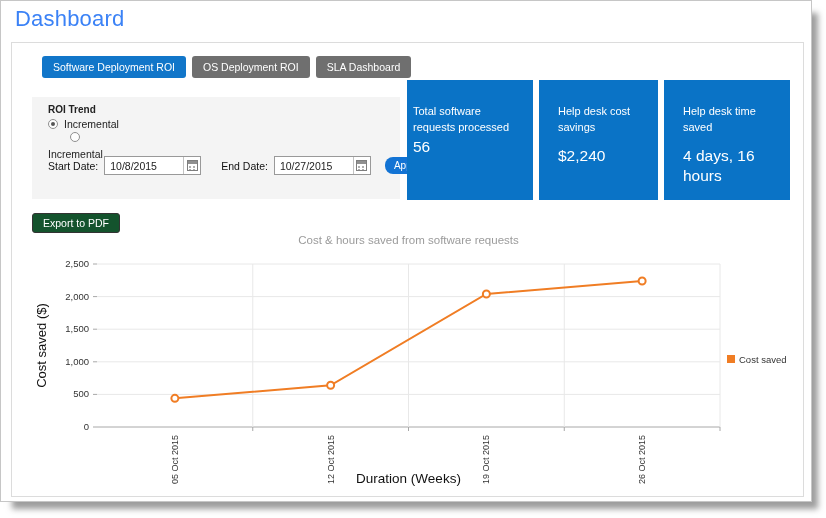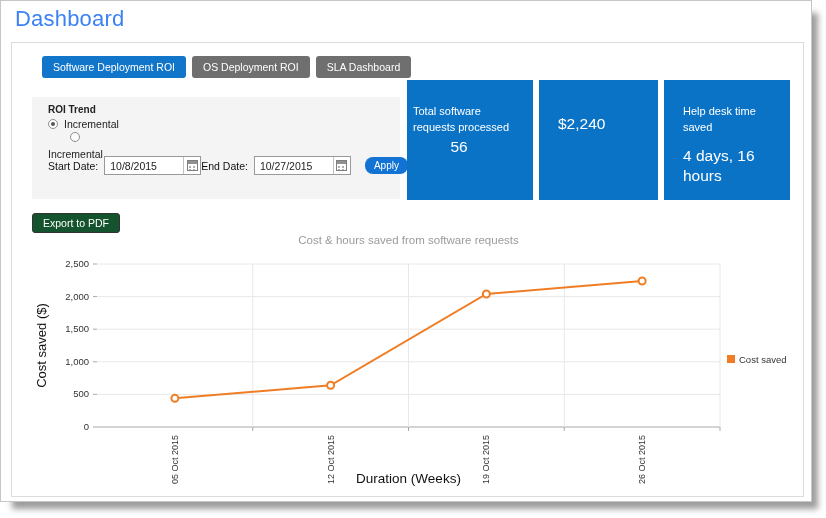--- a/index.html
+++ b/index.html
@@ -47,33 +47,33 @@
   .input-box { display:flex; align-items:center; width:97px; height:19px; border:1px solid #999; background:#fff; margin-left:6px; }
   .di { border:0; outline:none; flex:1; min-width:0; font-size:10.5px; font-family:inherit; color:#222; padding:0 5px; background:transparent; }
   .cal { width:17px; height:17px; border-left:1px solid #c2c2c2; display:flex; align-items:center; justify-content:center; cursor:pointer; }
   .cal-g {
     width:11px; height:11px; border:1px solid #7e7e7e; background:
       linear-gradient(#909090,#909090) 0 0/11px 3px no-repeat,
       repeating-linear-gradient(90deg,#b0b0b0 0 2px,transparent 2px 4px) 1px 5px/9px 2px no-repeat,
       repeating-linear-gradient(90deg,#b0b0b0 0 2px,transparent 2px 4px) 1px 8px/9px 2px no-repeat,
       #fff;
   }
-  .gap1 { margin-left:0; }
+  .gap1 { margin-left:20px; }
   .apply-btn {
     margin-left:14px; background:#1273d4; color:#fff; border:none; font-family:inherit;
     font-size:10px; padding:3px 9px; border-radius:8px; cursor:pointer;
   }
 
   
   .kpis { position:absolute; left:395px; top:37px; display:flex; gap:6px; }
   .kpi { height:120px; background:#0a73c6; color:#fff; padding:24px 10px 0 19px; cursor:default; }
   .kpi.k0 { width:126px;padding-left:6px; } .kpi.k1 { width:119px; } .kpi.k2 { width:126px; }
   .kpi-label { font-size:11px; line-height:1.45; max-width:96px; }
   .kpi-value { font-size:15.5px; margin-top:10px; line-height:1.3; max-width:92px; }
-  .kpi.k0 .kpi-value { margin-top:1px;text-align:center; }
+  .kpi.k0 .kpi-value { margin-top:1px; }
 
   
   .export-btn {
     position:absolute; left:20px; top:170px; background:#14532d; border:1px solid #333;
     color:#fff; font-family:inherit; font-size:10.5px; padding:3px 10px; border-radius:3px; cursor:pointer;
   }
   .chart-title { position:absolute; left:0; top:191px; width:793px; text-align:center; font-size:11.5px; color:#9b9b9b; }
   #chartsvg { position:absolute; left:20px; top:209px; font-family:"Liberation Sans", sans-serif; }
 </style>
 </head>
@@ -122,20 +122,21 @@
           <button class="apply-btn">Apply</button>
         </div>
       </div>
 
       <div class="kpis">
         <div class="kpi k0">
           <div class="kpi-label">Total software requests processed</div>
           <div class="kpi-value">56</div>
         </div>
         <div class="kpi k1">
+          <div class="kpi-label">Help desk cost savings</div>
           <div class="kpi-value">$2,240</div>
         </div>
         <div class="kpi k2">
           <div class="kpi-label">Help desk time saved</div>
           <div class="kpi-value">4 days, 16 hours</div>
         </div>
       </div>
 
       <button class="export-btn">Export to PDF</button>
 

